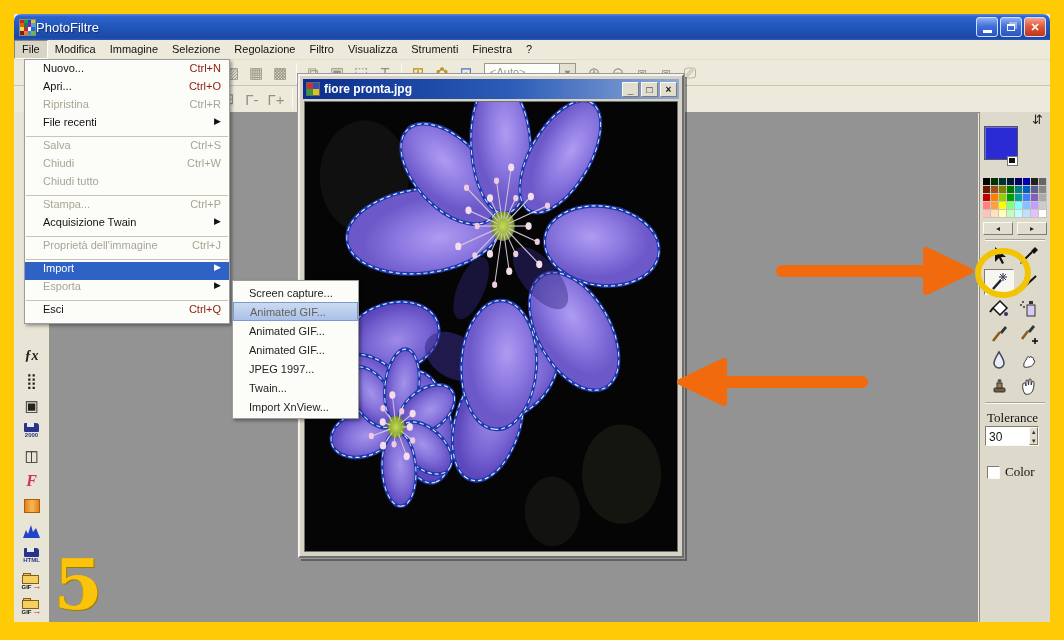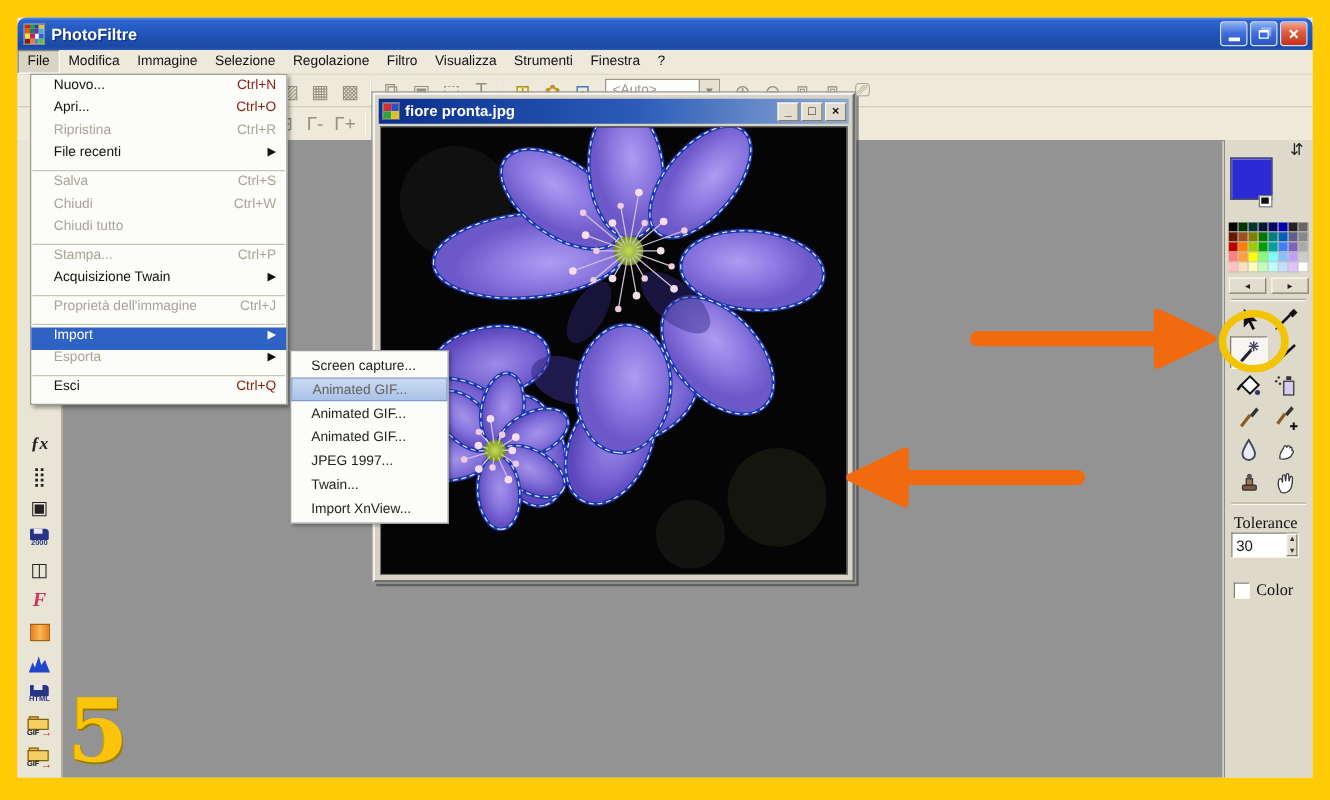--- a/index.html
+++ b/index.html
@@ -5,21 +5,21 @@
   * { margin:0; padding:0; box-sizing:border-box; }
   html,body { width:1064px; height:640px; }
   body { font-family:"Liberation Sans", sans-serif; }
   .stage { position:relative; width:1064px; height:640px; background:#FFCB05; overflow:hidden; }
 
   
   .app { position:absolute; left:14px; top:14px; width:1036px; height:608px; background:#EDEADB; }
   .titlebar { position:absolute; left:0; top:0; width:100%; height:26px;
     background:linear-gradient(180deg,#5A8AE8 0%,#2E63CC 10%,#2258BE 45%,#1B48A4 90%,#2A58B8 100%);
     border-radius:7px 7px 0 0; display:flex; align-items:center; }
-  .title-text { color:#fff; font-weight:bold; font-size:13px; margin-left:5px; text-shadow:1px 1px 1px rgba(10,30,90,.7); }
+  .title-text { color:#fff; font-weight:normal; font-size:13px; text-shadow:1px 1px 1px rgba(10,30,90,.7); }
   .app-logo { width:17px; height:17px; margin-left:5px; background:#fff; border:1px solid #888; display:grid; grid-template-columns:repeat(4,1fr); grid-template-rows:repeat(4,1fr); }
   .app-logo i { display:block; }
   .winbtns { position:absolute; right:4px; top:3px; display:flex; gap:2px; }
   .xpbtn { width:22px; height:20px; border-radius:3px; border:1px solid #CFE0FF; display:flex; align-items:center; justify-content:center;
     background:linear-gradient(180deg,#8FB0F2 0%,#4270DC 45%,#2C55BC 100%); color:#fff; font-size:11px; font-weight:bold; }
   .xpbtn.close { background:linear-gradient(180deg,#F2A68E 0%,#E05A3C 45%,#C03418 100%); }
   .minbar { width:9px; height:3px; background:#fff; margin-top:9px; }
   .restore-glyph { width:8px; height:7px; border:1px solid #fff; border-top:2px solid #fff; box-shadow:2px -2px 0 -0px #ffffff66; }
 
   .menubar { position:absolute; left:0; top:26px; width:100%; height:20px; background:#EDEADB; display:flex; align-items:stretch; font-size:11px; border-bottom:1px solid #E0DCC8; }
@@ -70,21 +70,21 @@
   .tol-label, .color-label { font-family:"Liberation Serif",serif; font-size:13px; color:#111; }
   .tol-label { position:absolute; left:7px; top:298px; }
   .spinner { position:absolute; left:5px; top:314px; width:54px; height:20px; background:#fff; border:1px solid; border-color:#807C6E #FBF9F0 #FBF9F0 #807C6E; display:flex;gap:27px; }
   .spin-val { flex:1; font-size:12px; padding:3px 0 0 3px; color:#111; }
   .spin-btns { width:14px; display:flex; flex-direction:column; }
   .spin-btns span { flex:1; font-size:6px; color:#333; text-align:center; line-height:9px; }
   .color-row { position:absolute; left:7px; top:352px; display:flex; align-items:center; gap:5px; }
   .checkbox { width:13px; height:13px; background:#fff; border:1px solid; border-color:#807C6E #FBF9F0 #FBF9F0 #807C6E; }
 
   
-  .imgwin { position:absolute; left:284px; top:60px; width:386px; height:392px; background:#D6D2C6;
+  .imgwin { position:absolute; left:284px; top:60px; width:386px; height:484px; background:#D6D2C6;
     border:2px solid; border-color:#F4F2EA #6E6E6E #6E6E6E #F4F2EA; outline:1px solid #9a9a9a;
     box-shadow:3px 3px 0 rgba(45,45,45,.5); z-index:2; }
   .imgwin-tb { position:absolute; left:3px; top:3px; right:3px; height:20px;
     background:linear-gradient(90deg,#0A2E8C 0%,#2B5CB8 55%,#8FA9D6 100%); display:flex; align-items:center; }
   .imgwin-title { color:#fff; font-weight:bold; font-size:12px; margin-left:4px; }
   .imgwin-ico { width:14px; height:14px; margin-left:3px; background:#fff; border:1px solid #666; display:grid; grid-template-columns:1fr 1fr; }
   .imgwin-ico i:nth-child(1){background:#D03030}.imgwin-ico i:nth-child(2){background:#3050C0}
   .imgwin-ico i:nth-child(3){background:#30A040}.imgwin-ico i:nth-child(4){background:#E0C020}
   .imgwin-btns { margin-left:auto; margin-right:2px; display:flex; gap:2px; }
   .cbtn { width:17px; height:15px; font-size:10px; font-weight:bold; color:#111; display:flex; align-items:center; justify-content:center; }

